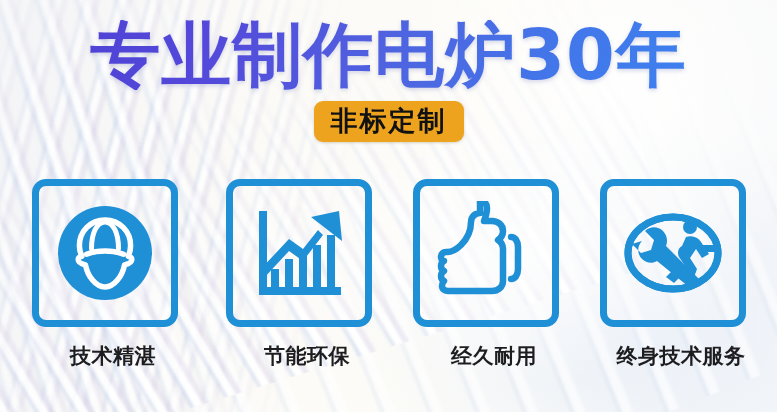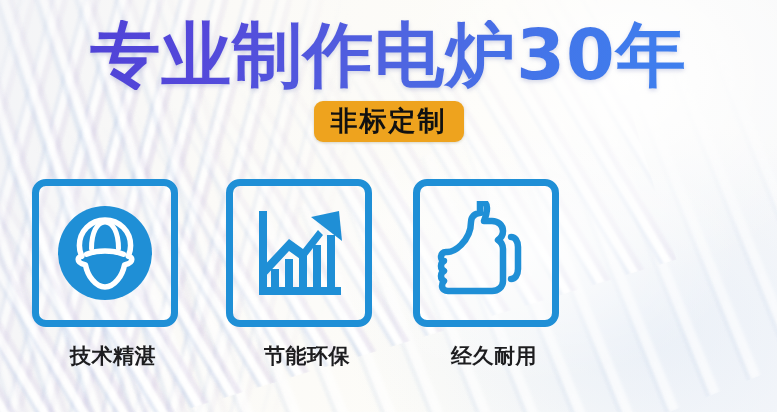--- a/index.html
+++ b/index.html
@@ -200,15 +200,34 @@
                        c0-4-2-7-5-9 3-2 5-5 5-9 0-6-5-10-11-10H50
                        c2-5 3-9 3-13 0-5-3-7-7-7z"></path>
               <path d="M77 36c4 0 7 4 7 10v22c0 6-3 10-7 10"></path>
             </g>
           </svg>
         </span>
       </div>
       <div class="flabel">经久耐用</div>
     </div>
 
+    <div class="feature" data-pos="3">
+      <div class="fbox">
+        <span>
+          <svg width="106" height="104" viewBox="0 0 106 104">
+            <ellipse cx="53" cy="52" rx="45" ry="36" fill="none" stroke="#1f8fd6" stroke-width="7"></ellipse>
+            <g fill="#1f8fd6">
+              <path d="M24 38c-5 5-5 13 0 18 4 4 10 5 15 2l32 26c3 2 7 2 9-1 2-3 2-7-1-9
+                       L48 43c2-5 1-11-3-15-5-5-13-5-18 0l9 9-3 10-10 3-9-9z" transform="translate(-2,2)"></path>
+              <circle cx="70" cy="26" r="7"></circle>
+              <path d="M66 36c6-2 12 0 15 5l8 12-7 4-6-9-6 9 7 11-5 14-8-2 4-11-9-13c-2-4-1-9 3-11z"></path>
+              <path d="M60 62 L46 76 L54 82 L68 68 Z"></path>
+              <path d="M78 44 L95 44 L95 51 L80 51 Z"></path>
+            </g>
+            <ellipse cx="53" cy="52" rx="45" ry="36" fill="none" stroke="#1f8fd6" stroke-width="7"></ellipse>
+          </svg>
+        </span>
+      </div>
+      <div class="flabel">终身技术服务</div>
+    </div>
 
   </div>
 </div>
 
 </body></html>

